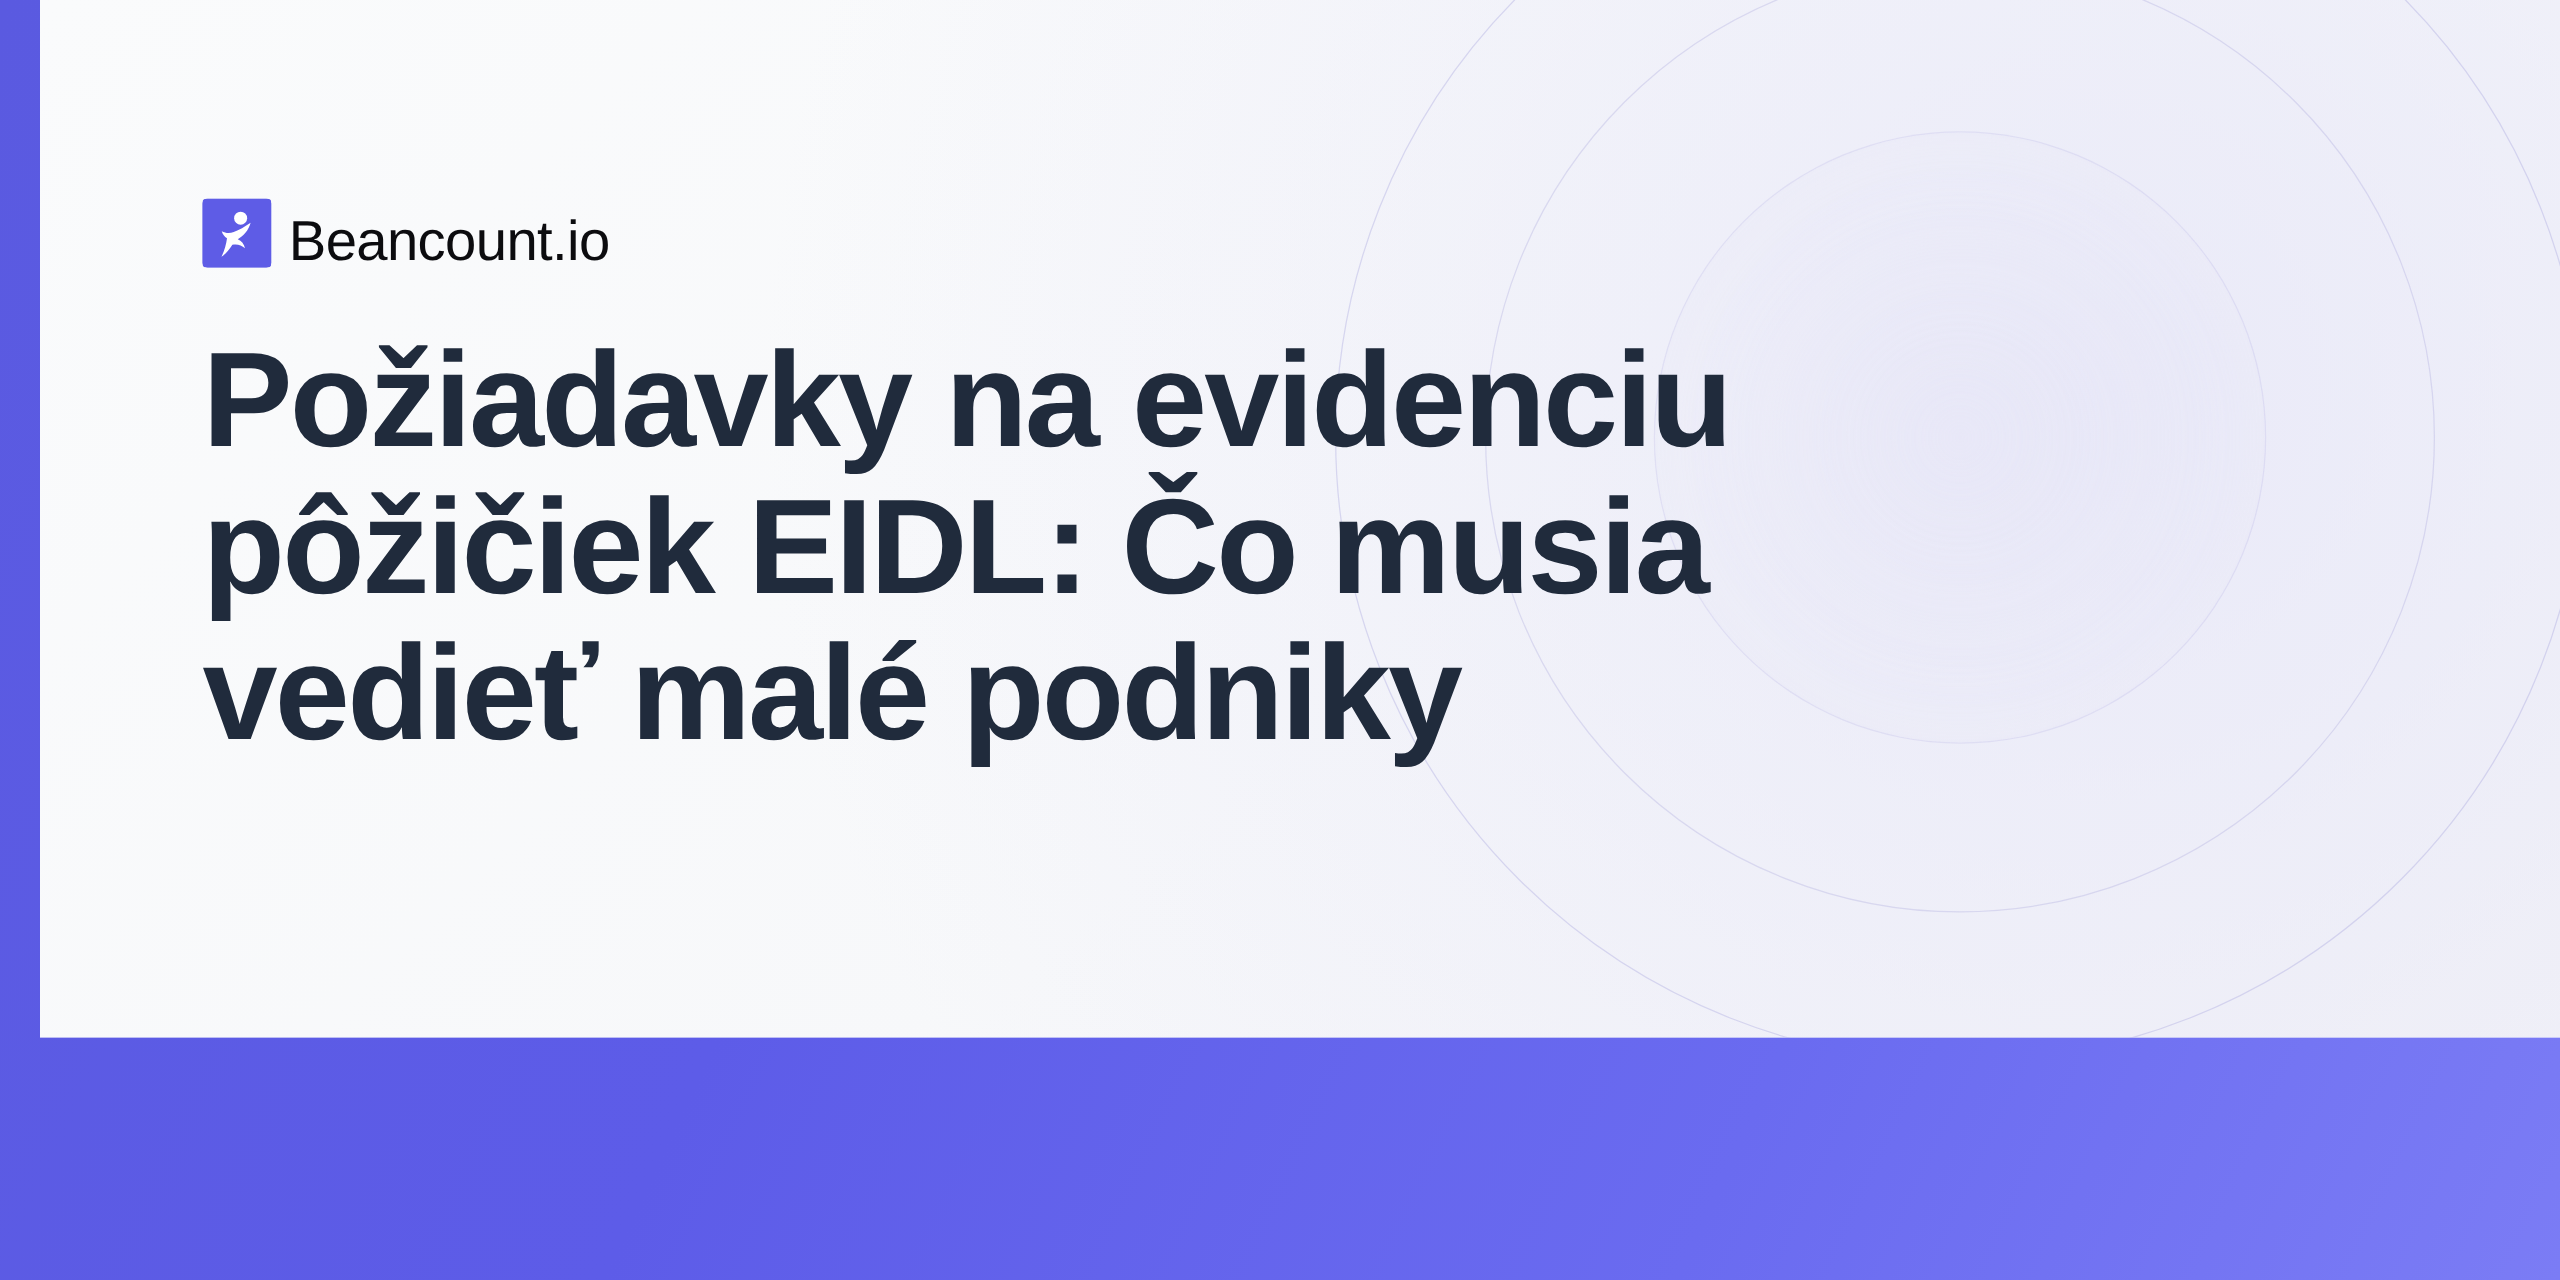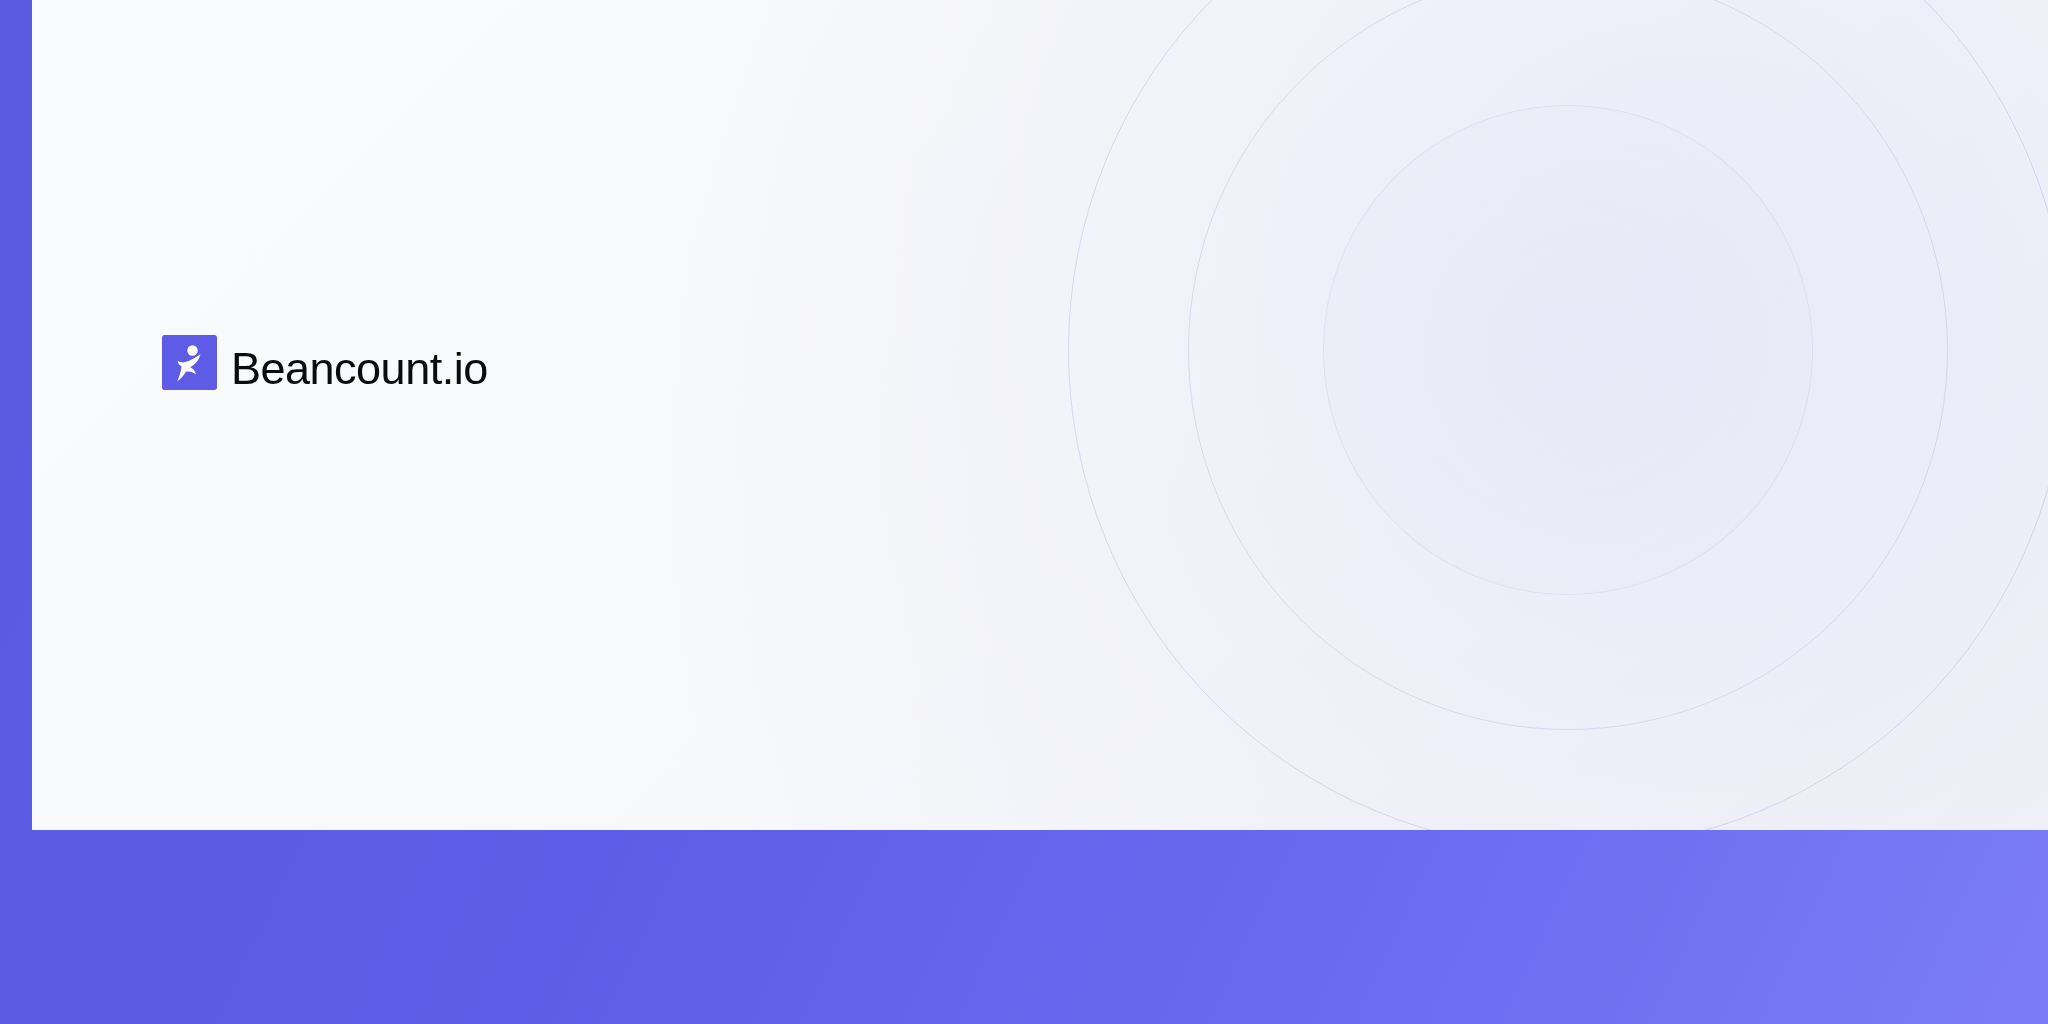--- a/index.html
+++ b/index.html
@@ -148,17 +148,18 @@
         <span class="brand-mark">
           <svg viewBox="0 0 55 55" xmlns="http://www.w3.org/2000/svg" aria-hidden="true">
             <rect x="0" y="0" width="55" height="55" rx="3" fill="#5e5ce6"></rect>
             <circle cx="30.5" cy="15.5" r="5.2" fill="#ffffff"></circle>
             <path d="M38.5 19.2 C36.8 25.4 33.0 29.6 28.2 32.3 C31.2 33.6 33.4 36.2 34.0 39.6 C31.2 36.9 27.6 36.0 23.9 36.8 C21.4 40.9 18.6 44.1 15.2 46.4 C17.6 41.2 19.0 36.3 19.6 31.6 C17.6 30.3 16.1 28.4 15.4 26.0 C18.6 27.7 21.8 27.8 25.0 26.6 C29.3 25.1 33.8 22.3 38.5 19.2 Z" fill="#ffffff"></path>
           </svg>
         </span>
         <span class="brand-name">Beancount.io</span>
       </div>
 
+      <h1 class="headline">Požiadavky na evidenciu pôžičiek EIDL: Čo musia vedieť malé podniky</h1>
 
     </div>
   </div>
 
 </div>
 
 </body></html>

